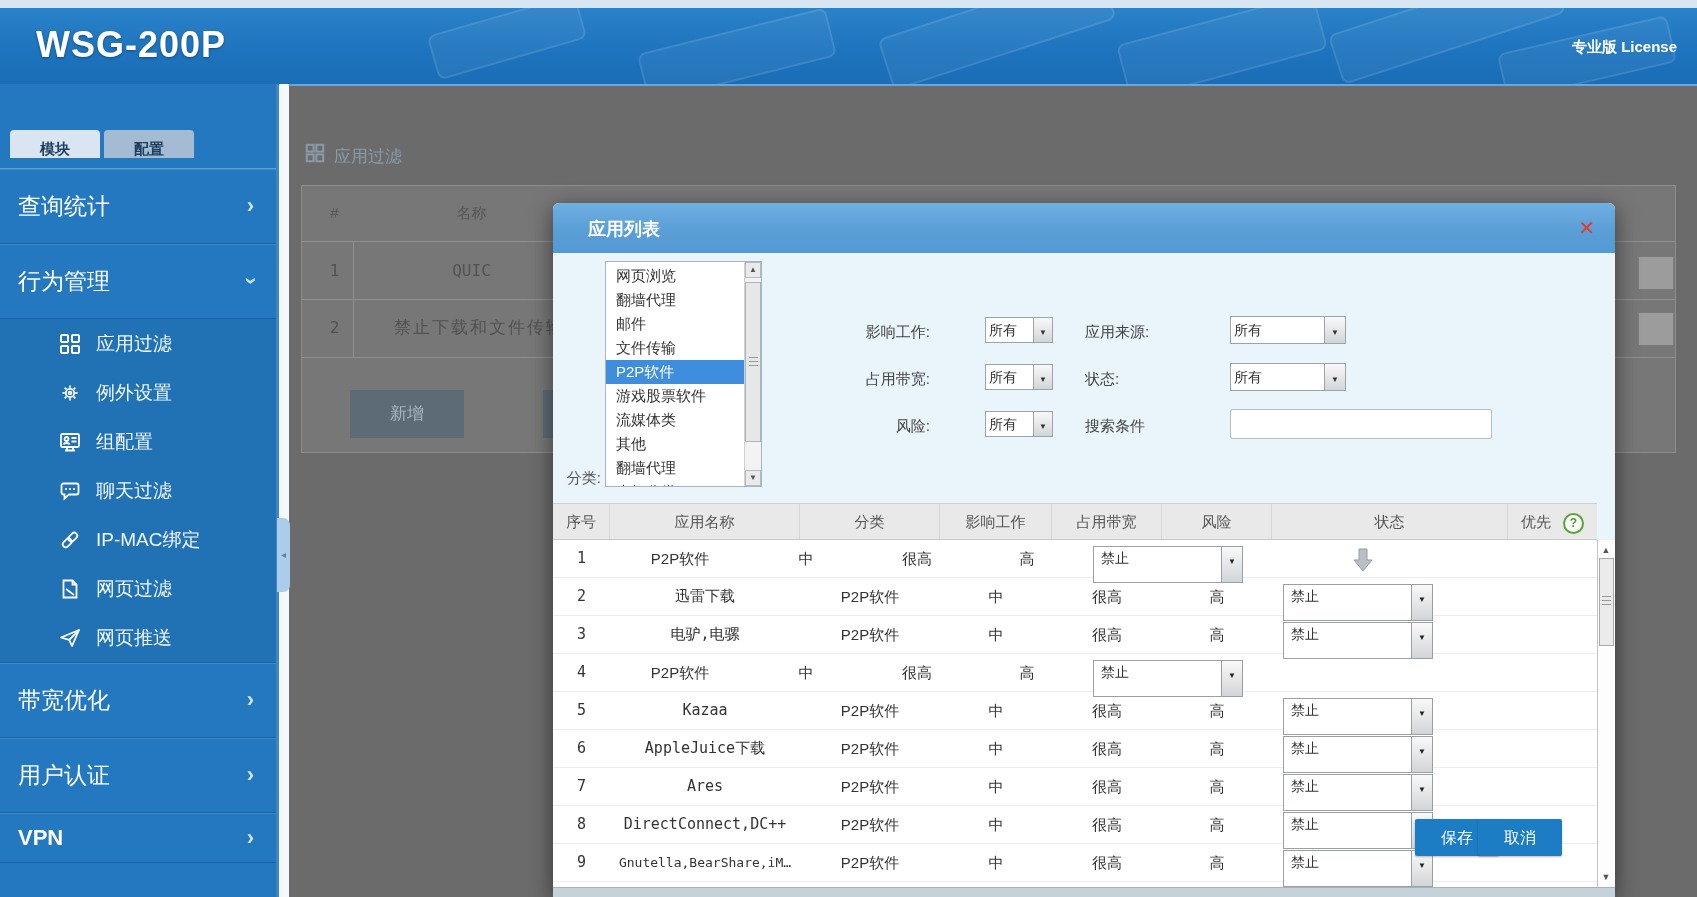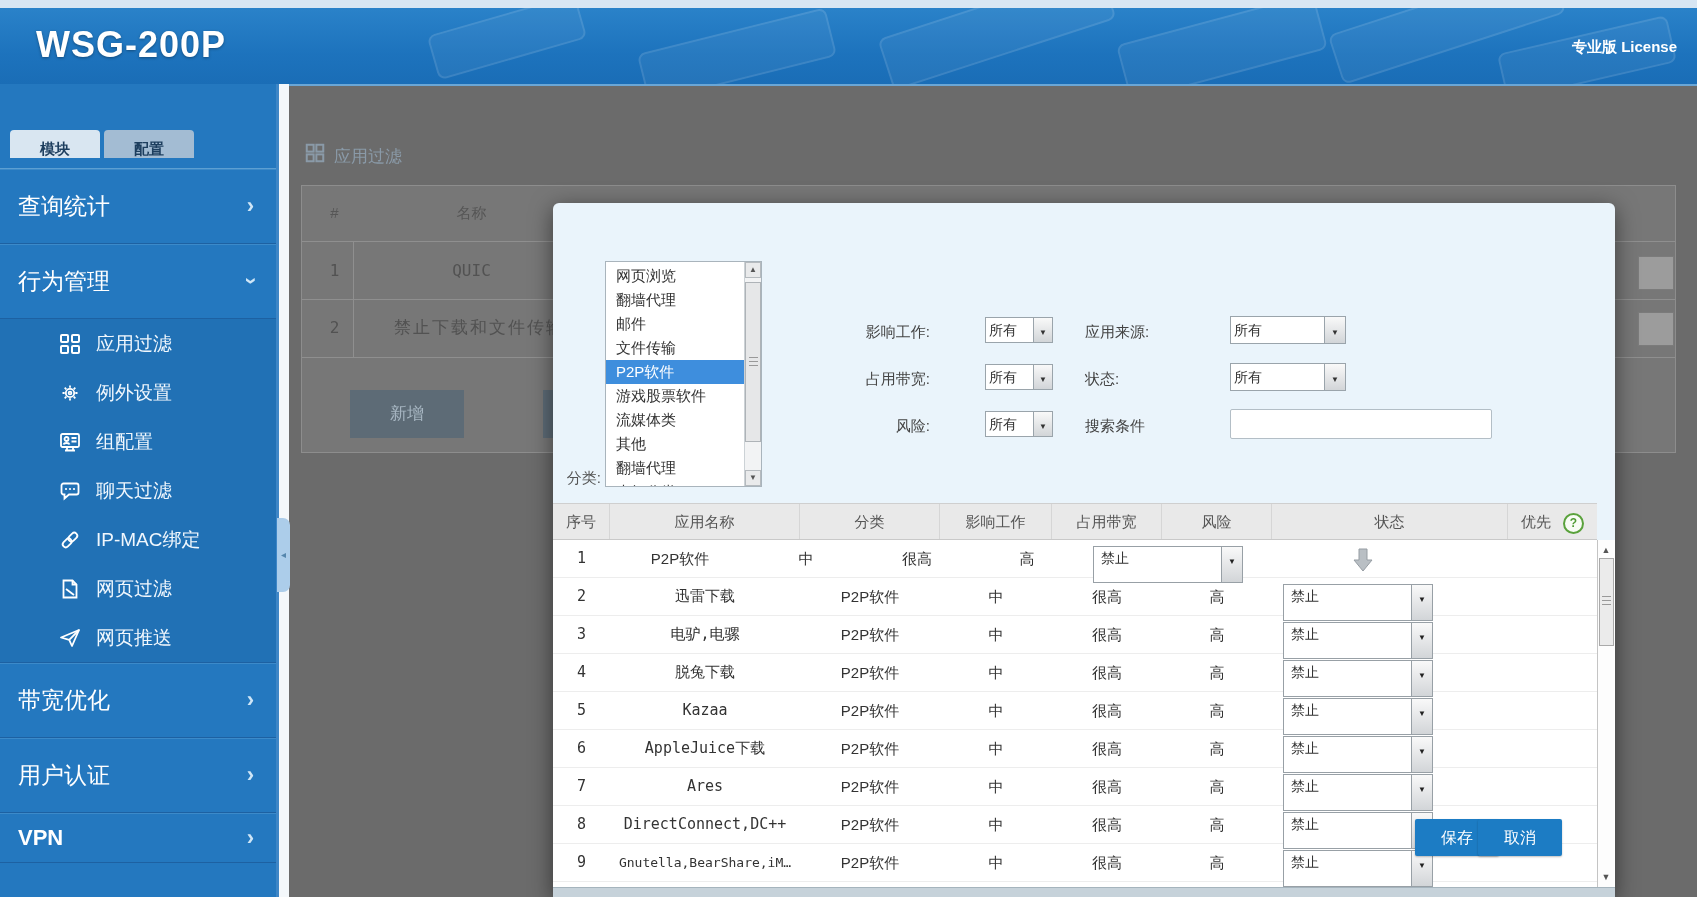--- a/index.html
+++ b/index.html
@@ -292,20 +292,24 @@
     <div class="abs bgline" style="left:51px;top:55px;width:1px;height:116px;"></div>
 
     <div class="abs bgbox" style="left:1336px;top:70px;"></div>
     <div class="abs bgbox" style="left:1336px;top:126px;"></div>
 
     <div class="abs bgbtn" style="left:48px;top:204px;">新增</div>
     <div class="abs bgbtn" style="left:241px;top:204px;"></div>
   </div>
 
   <div class="abs" id="modal">
+    <div class="abs" id="modal-header">
+      <div class="abs" id="modal-title">应用列表</div>
+      <div class="abs" id="modal-close">✕</div>
+    </div>
 
     <div class="abs" id="listbox">
       <div class="lb-item" style="top:2px;">网页浏览</div>
       <div class="lb-item" style="top:26px;">翻墙代理</div>
       <div class="lb-item" style="top:50px;">邮件</div>
       <div class="lb-item" style="top:74px;">文件传输</div>
       <div class="lb-item sel" style="top:98px;">P2P软件</div>
       <div class="lb-item" style="top:122px;">游戏股票软件</div>
       <div class="lb-item" style="top:146px;">流媒体类</div>
       <div class="lb-item" style="top:170px;">其他</div>
@@ -408,21 +412,20 @@
         <div class="tc c6">
           <div class="st-sel">
             <div class="box">禁止</div>
             <div class="btn"></div>
           </div>
         </div>
         <div class="tc c7"></div>
       </div>
       <div class="mrow" style="top:114px;">
         <div class="tc c0 mono">4</div>
-        <div class="tc c1 mono">脱兔下载</div>
         <div class="tc c2">P2P软件</div>
         <div class="tc c3">中</div>
         <div class="tc c4">很高</div>
         <div class="tc c5">高</div>
         <div class="tc c6">
           <div class="st-sel">
             <div class="box">禁止</div>
             <div class="btn"></div>
           </div>
         </div>

